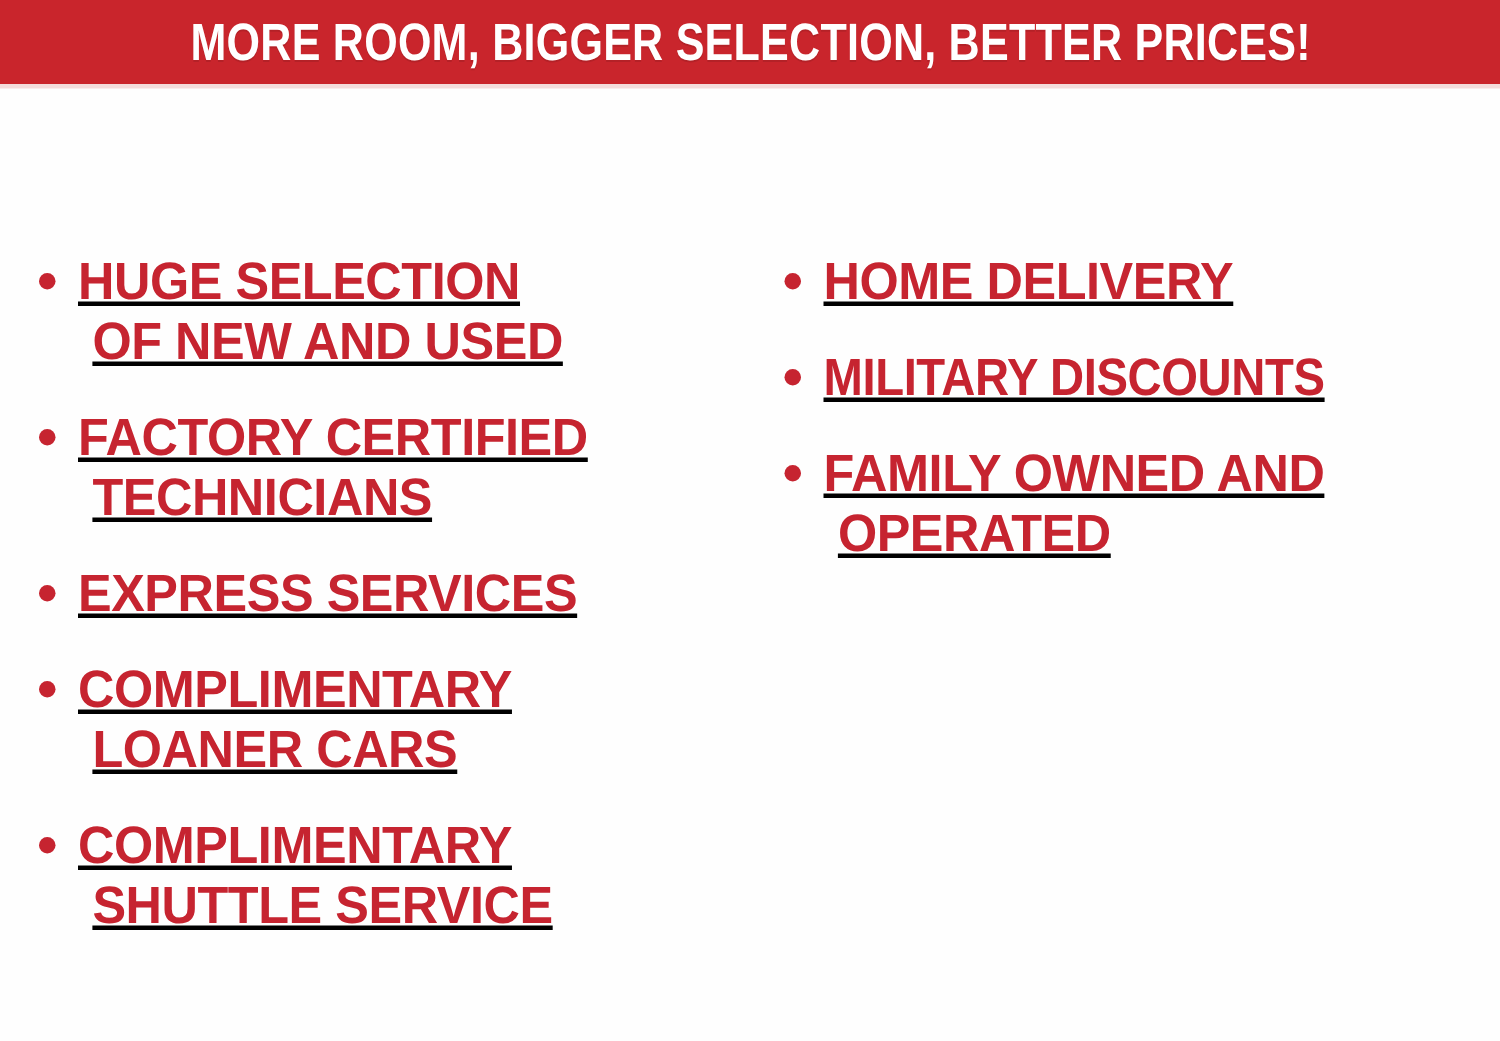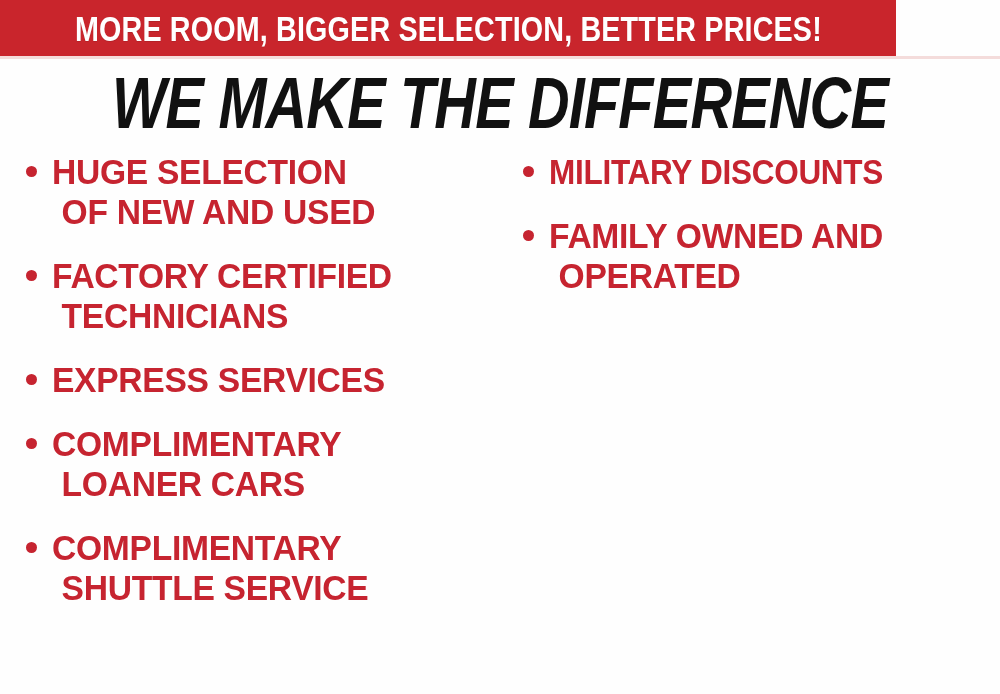--- a/index.html
+++ b/index.html
@@ -17,21 +17,21 @@
     height: 694px;
     background: #fefefe;
     overflow: hidden;
   }
 
   
   #banner {
     position: absolute;
     left: 0;
     top: 0;
-    width: 896px;
+    width: 1000px;
     height: 56px;
     background: #c9252c;
     display: flex;
     align-items: center;
     justify-content: center;
   }
   #banner-underline {
     position: absolute;
     left: 0;
     top: 56px;
@@ -85,22 +85,23 @@
   .column {
     position: absolute;
     top: 0;
   }
   #col-left  { left: 18px;  width: 480px; }
   #col-right { left: 515px; width: 485px; }
 
   .bullet-item {
     position: relative;
     display: block;
-    margin: 0 0 10px 0;
+    margin: 16px 0 10px 0;
     padding: 0 0 0 34px;
+    text-decoration: underline;
   }
   .bullet-dot {
     position: absolute;
     left: 8px;
     top: 14px;
     width: 11px;
     height: 11px;
     border-radius: 50%;
     background: #c62430;
   }
@@ -130,23 +131,20 @@
 </head>
 <body>
 
 <div id="poster">
 
   <div id="banner">
     <span id="banner-text">MORE ROOM, BIGGER SELECTION, BETTER PRICES!</span>
   </div>
   <div id="banner-underline"></div>
 
-  <div id="headline">
-    <span id="headline-text">WE MAKE THE DIFFERENCE</span>
-  </div>
 
   <div id="columns">
     <div class="column" id="col-left">
         <div class="bullet-item">
           <span class="bullet-dot"></span>
           <span class="bullet-lines">
             <span class="bullet-line">HUGE SELECTION</span>
             <span class="bullet-line cont">OF NEW AND USED</span>
           </span>
         </div>
@@ -175,20 +173,26 @@
           <span class="bullet-lines">
             <span class="bullet-line">COMPLIMENTARY</span>
             <span class="bullet-line cont">SHUTTLE SERVICE</span>
           </span>
         </div>
       </div>
     <div class="column" id="col-right">
         <div class="bullet-item">
           <span class="bullet-dot"></span>
           <span class="bullet-lines">
+            <span class="bullet-line">HOME DELIVERY</span>
+          </span>
+        </div>
+        <div class="bullet-item">
+          <span class="bullet-dot"></span>
+          <span class="bullet-lines">
             <span class="bullet-line tight">MILITARY DISCOUNTS</span>
           </span>
         </div>
         <div class="bullet-item">
           <span class="bullet-dot"></span>
           <span class="bullet-lines">
             <span class="bullet-line">FAMILY OWNED AND</span>
             <span class="bullet-line cont">OPERATED</span>
           </span>
         </div>

